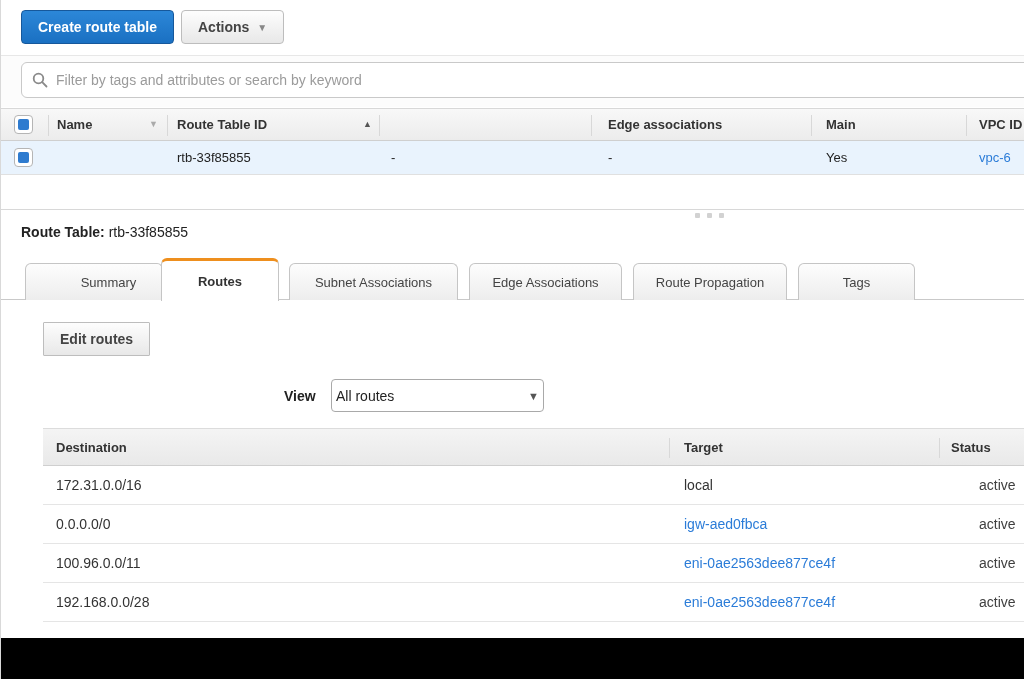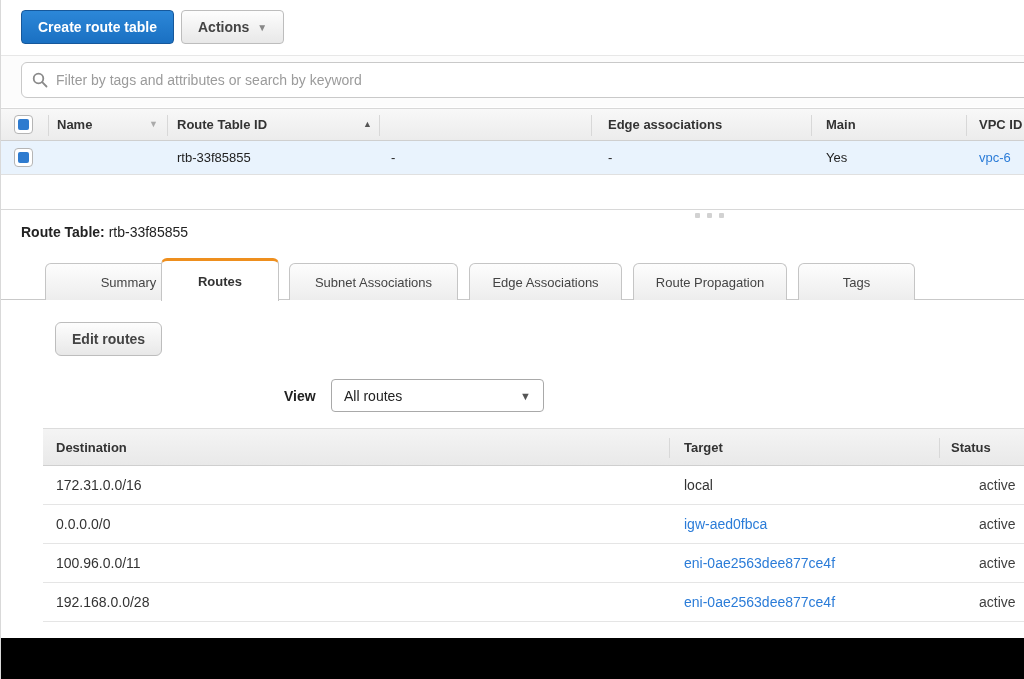--- a/index.html
+++ b/index.html
@@ -85,28 +85,28 @@
     font-size:13px; color:#444; cursor:pointer; white-space:nowrap;
   }
   .tab.active {
     top:258px; height:43px; background:#fff; font-weight:bold; color:#333;
     border-top:3px solid #ee8f1e; z-index:2;
   }
   
   #edit-routes-btn {
     left:42px; top:322px; color:#444;
     background:linear-gradient(#fdfdfd,#e8e8e8);
-    border:1px solid #bdbdbd; border-radius:6px;margin-left:12px;
+    border:1px solid #bdbdbd; border-radius:1px;
   }
   
   #view-label { position:absolute; left:283px; top:388px; font-size:14px; font-weight:bold; color:#222; }
   #view-select {
     position:absolute; left:330px; top:379px; width:213px; height:33px;
     background:#fff; border:1px solid #a9a9a9; border-radius:4px;
-    display:flex; align-items:center; padding:0 12px;
+    display:flex; align-items:center; padding:0 4px;
     font-size:14px; color:#222; cursor:pointer;
   }
   #view-select .caret { margin-left:auto; font-size:11px; color:#555; }
   
   #routes-table { position:absolute; left:42px; top:428px; width:990px; }
   #routes-header {
     position:relative; height:38px;
     background:linear-gradient(#f4f4f4,#e9e9e9);
     border-top:1px solid #dcdcdc; border-bottom:1px solid #cfcfcf;
     font-size:13px; font-weight:bold; color:#333;
@@ -180,21 +180,21 @@
       <span></span>
       <span></span>
   </div>
 
   <div id="detail-heading">
     <b>Route Table:</b>
     <span>rtb-33f85855</span>
   </div>
 
   <div id="tabstrip-line"></div>
-  <div class="tab" style="left:44px; width:138px;padding-left:29px;">Summary</div>
+  <div class="tab" style="left:24px; width:138px;padding-left:29px;">Summary</div>
   <div class="tab active" style="left:160px; width:118px;">Routes</div>
   <div class="tab" style="left:288px; width:169px;">Subnet Associations</div>
   <div class="tab" style="left:468px; width:153px;">Edge Associations</div>
   <div class="tab" style="left:632px; width:154px;">Route Propagation</div>
   <div class="tab" style="left:797px; width:117px;">Tags</div>
 
   <div class="btn" id="edit-routes-btn">Edit routes</div>
 
   <div id="view-label">View</div>
   <div id="view-select">

